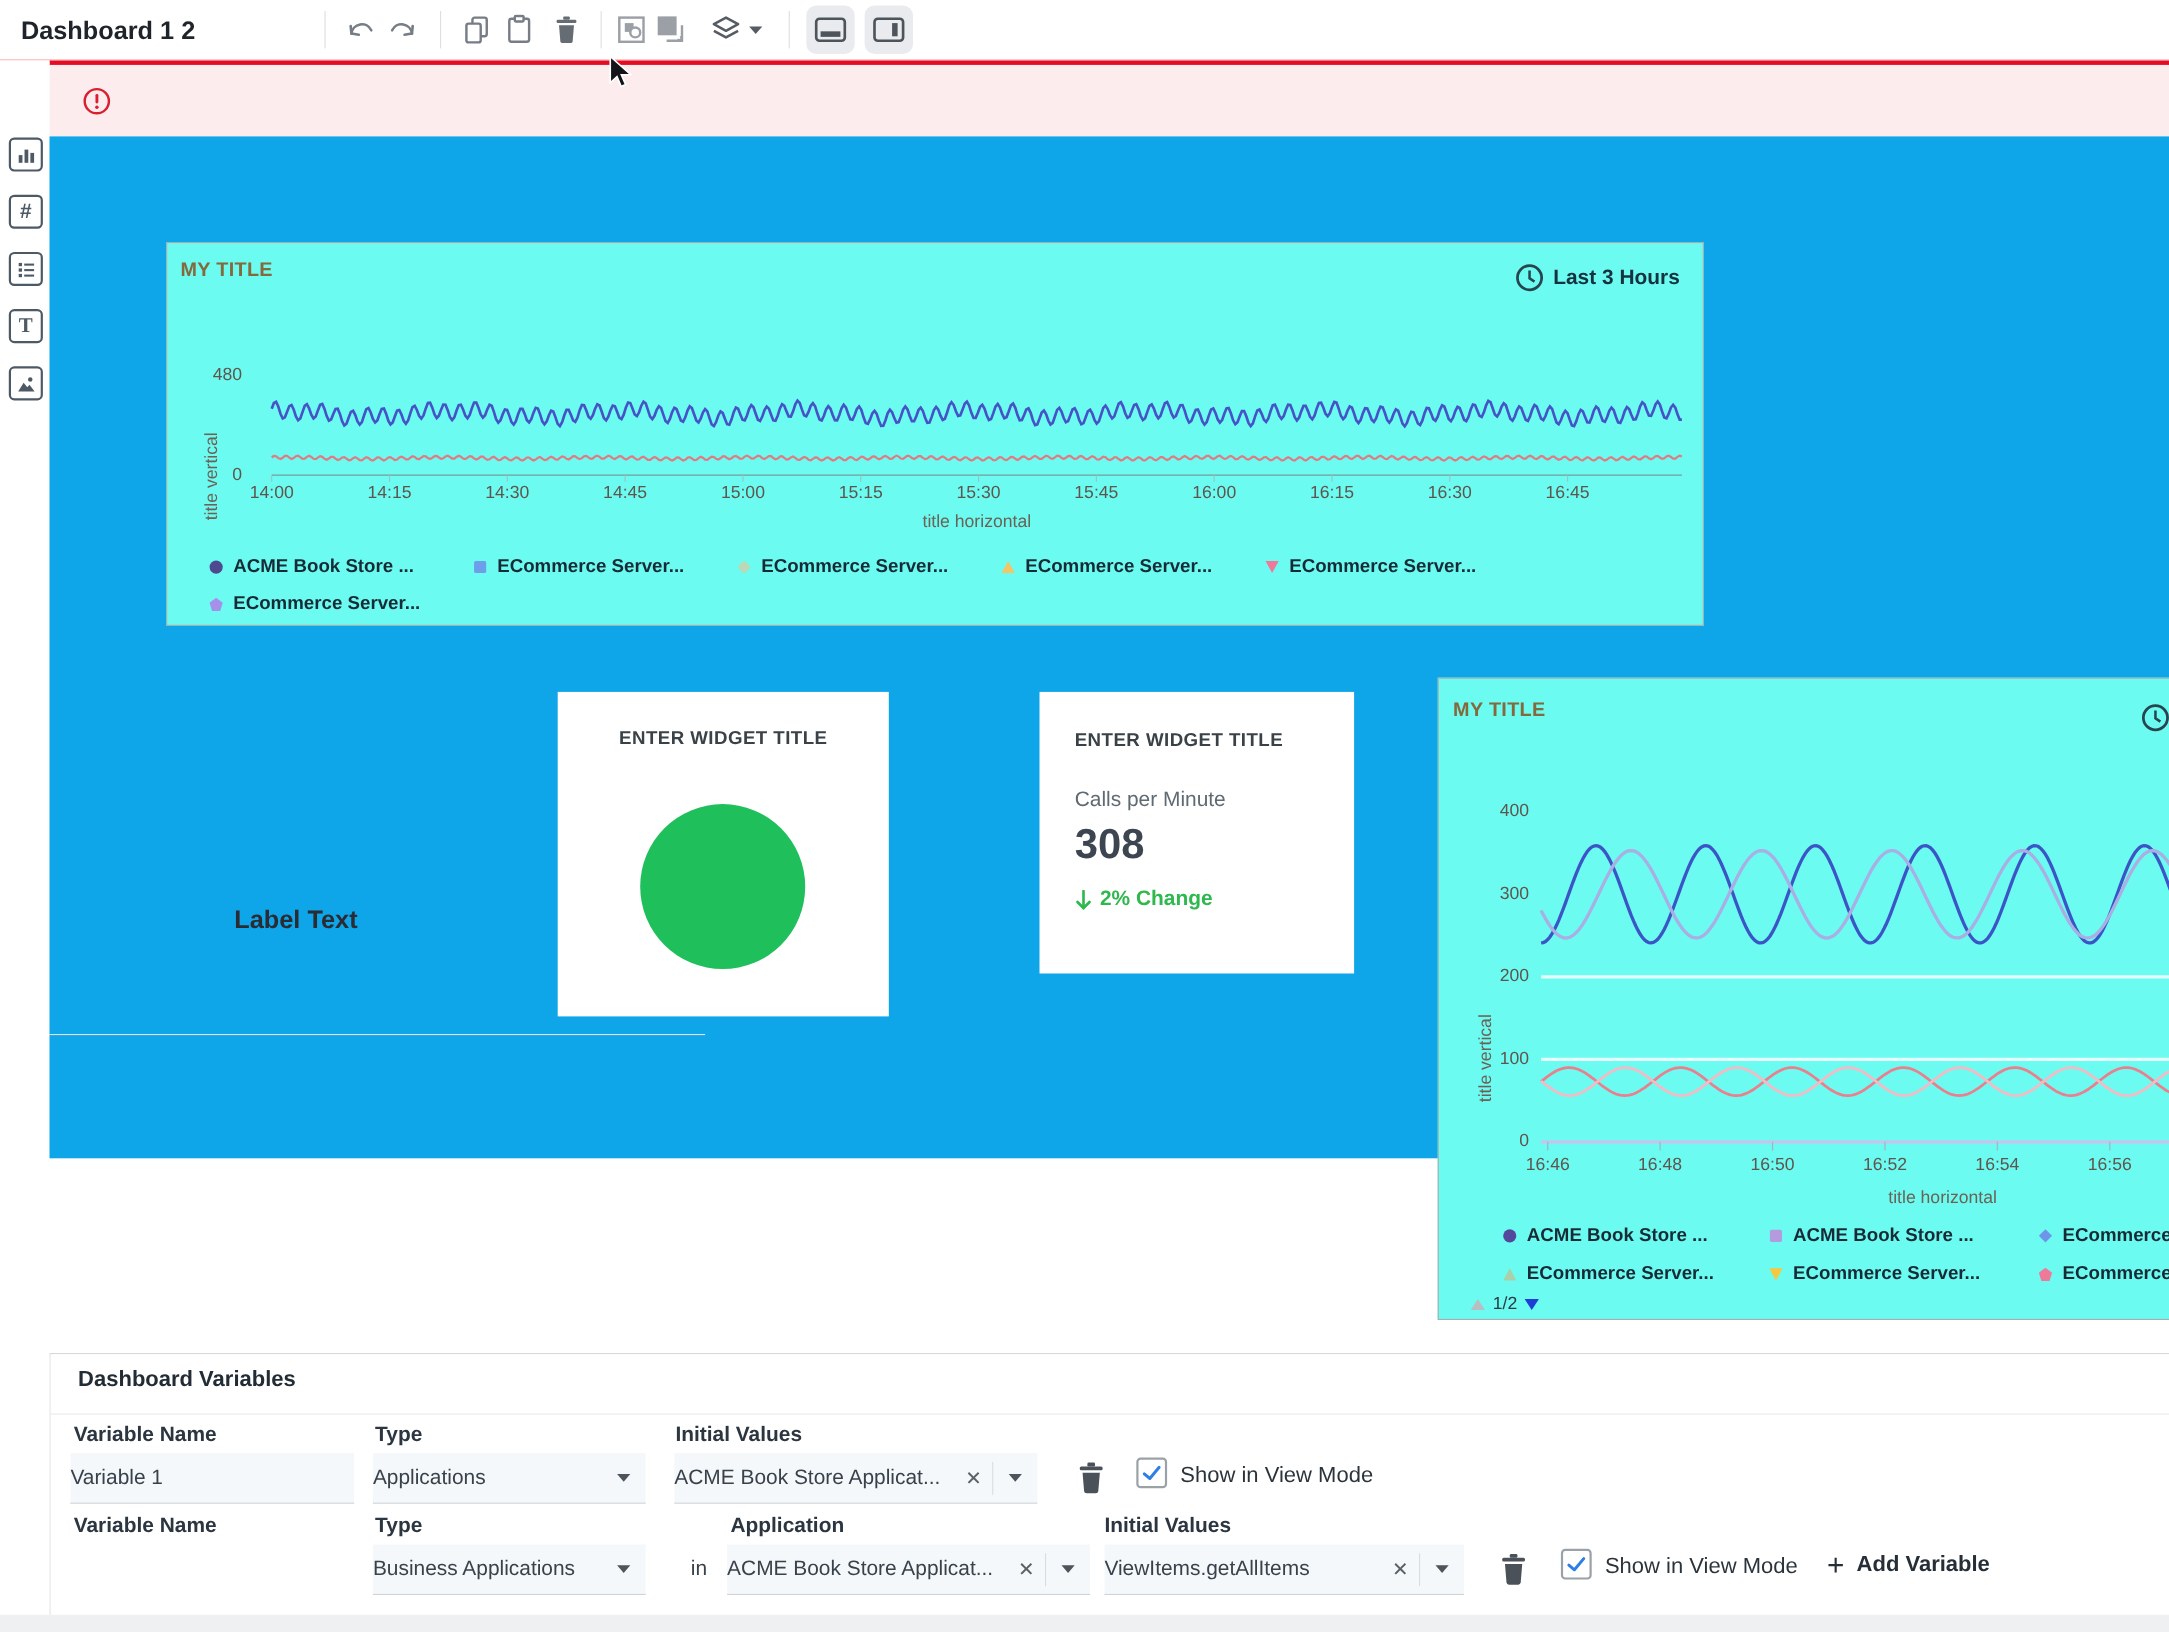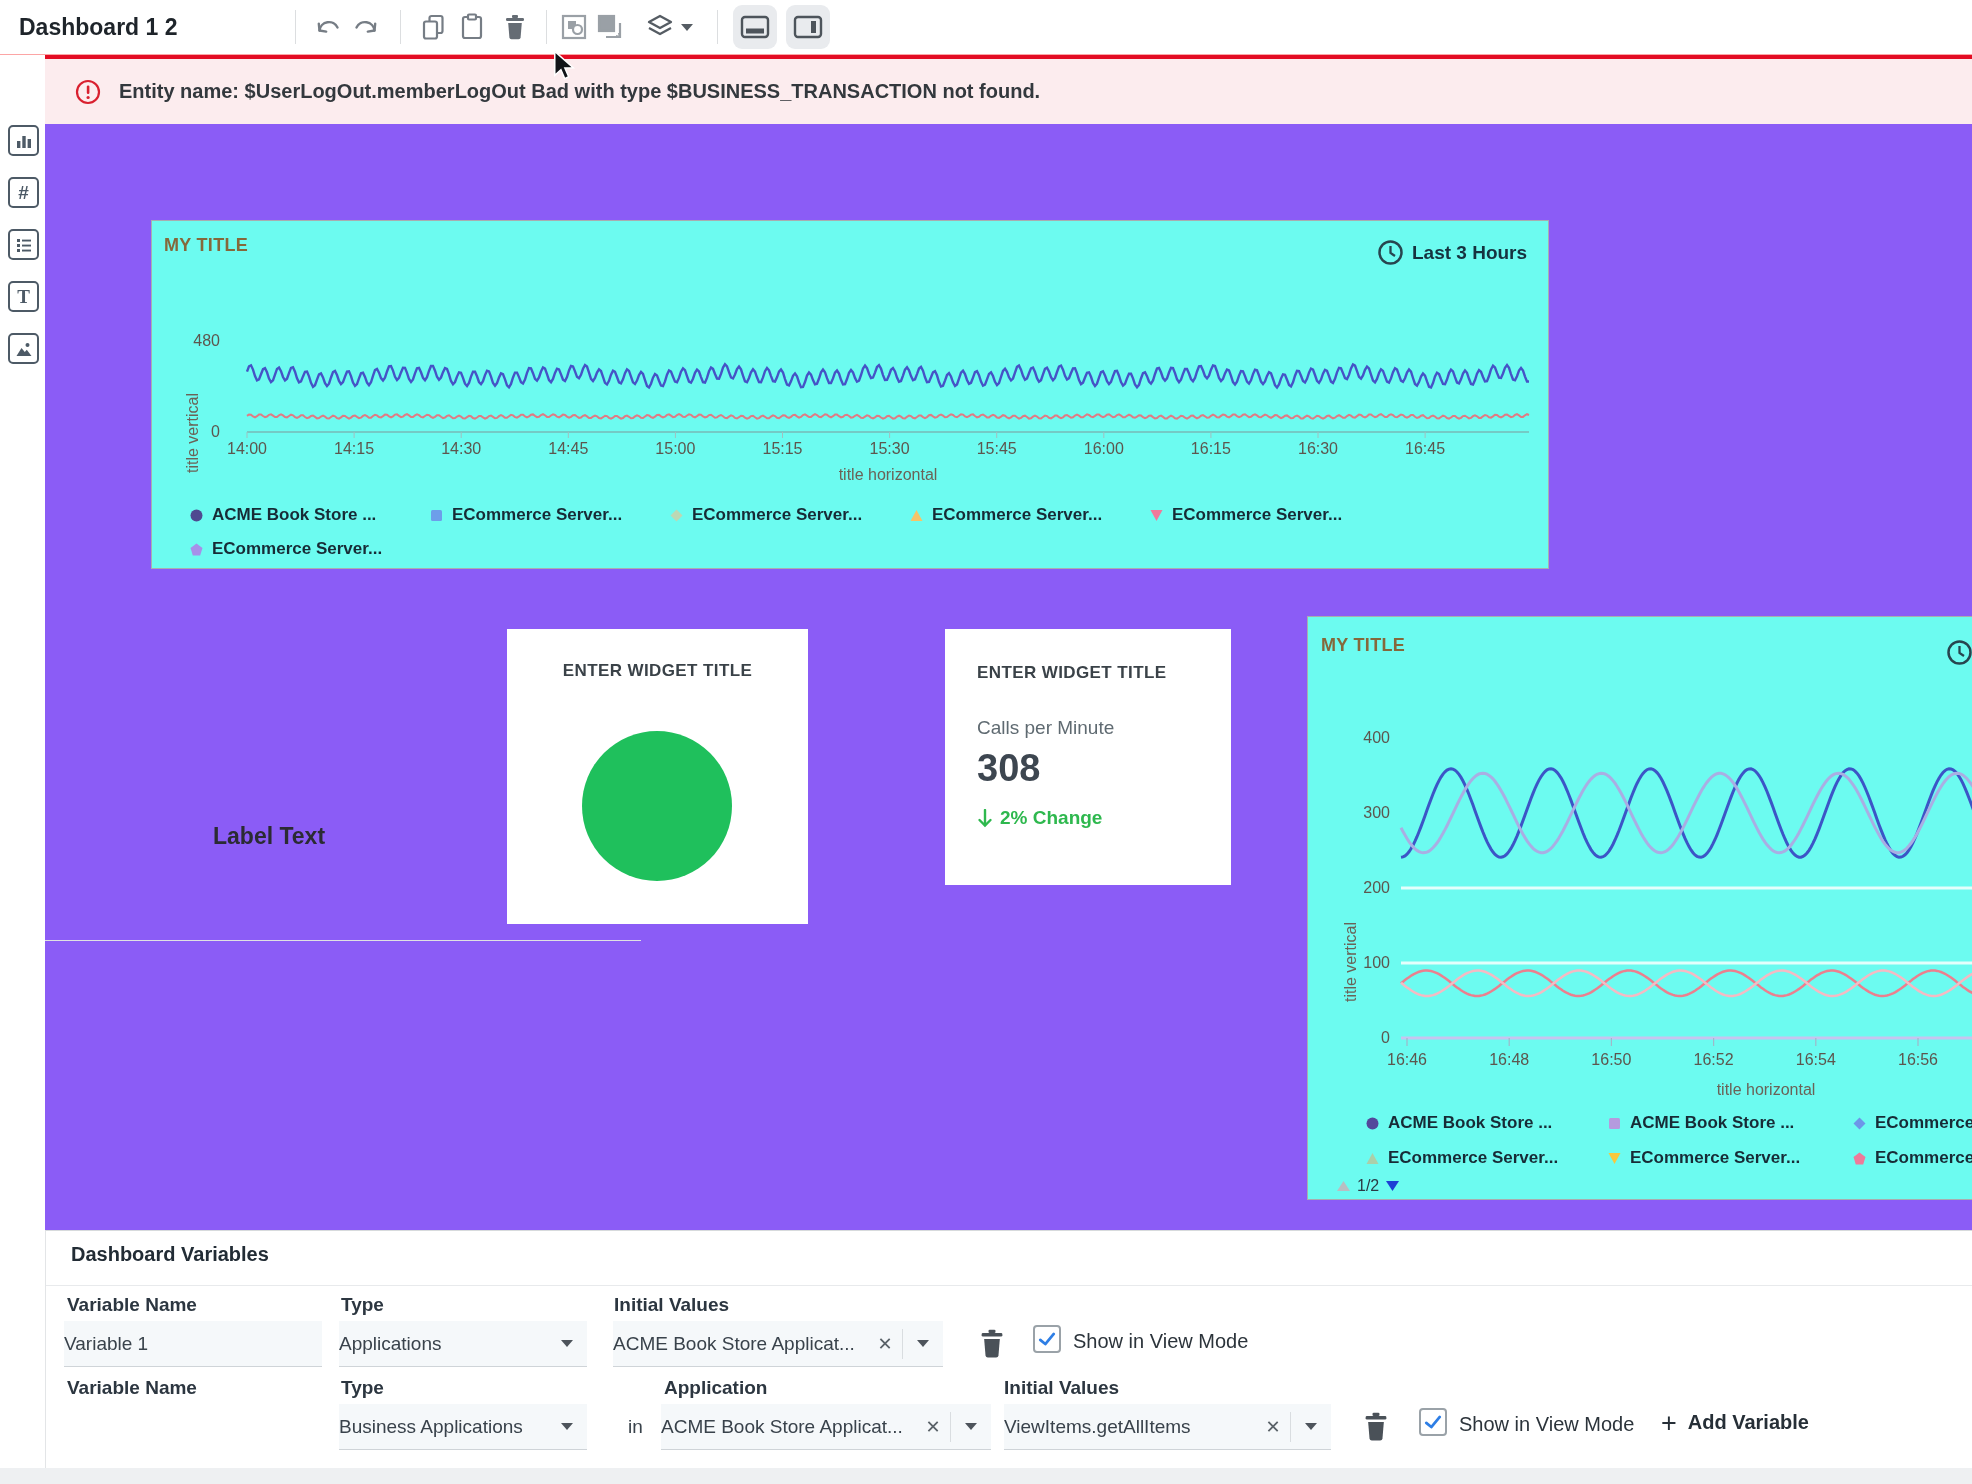--- a/index.html
+++ b/index.html
@@ -24,21 +24,21 @@
 
   
   .sidebar { position:absolute; left:0; top:55px; width:45px; height:1429px; background:#fff; }
   .sb-icon { position:absolute; left:8px; width:31px; height:31px; border:2.5px solid #4d5a66;
              border-radius:5px; display:flex; align-items:center; justify-content:center; cursor:pointer;
              color:#4d5a66; background:#fff; }
   .sb-hash { font-size:19px; font-weight:bold; }
   .sb-T { font-family:"Liberation Serif", serif; font-size:19px; font-weight:bold; }
 
   
-  .canvas { position:absolute; left:45px; top:124px; width:1927px; height:1106px; background:#8b5cf6; }
+  .canvas { position:absolute; left:45px; top:124px; width:1927px; height:929px; background:#0ea5e9; }
 
   .widget-cyan { position:absolute; background:#6cfbf0; border:1px solid #a8adaf; overflow:hidden; }
   .widget-white { position:absolute; background:#ffffff; overflow:hidden; }
   .w-title { position:absolute; font-size:18px; font-weight:bold; color:#85683b; letter-spacing:.3px; }
   .time-range { position:absolute; display:flex; align-items:center; gap:8px; font-size:19px;
                 font-weight:bold; color:#16323f; }
   .chart-svg { position:absolute; inset:0; pointer-events:none; }
   .ytick { position:absolute; font-size:16px; color:#5d564e; transform:translate(-100%,-50%); }
   .xtick { position:absolute; font-size:16px; color:#5d564e; transform:translateX(-50%); }
   .axis-title-x { position:absolute; font-size:16px; color:#6b6257; transform:translateX(-50%); }
@@ -164,21 +164,20 @@
       </svg>
     </div>
   </header>
 
   <div class="banner">
     <svg style="margin-left:30px; flex:0 0 auto" width="26" height="26" viewBox="0 0 26 26">
       <circle cx="13" cy="13" r="11" fill="none" stroke="#d9202f" stroke-width="2.2"></circle>
       <rect x="11.8" y="6.5" width="2.6" height="8.5" rx="1.2" fill="#d9202f"></rect>
       <circle cx="13.1" cy="18.5" r="1.6" fill="#d9202f"></circle>
     </svg>
-    <span class="banner-text">Entity name: $UserLogOut.memberLogOut Bad with type $BUSINESS_TRANSACTION not found.</span>
   </div>
 
   <aside class="sidebar">
     <div class="sb-icon" style="top:70px">
       <svg width="22" height="22" viewBox="0 0 22 22" fill="#4d5a66">
         <rect x="4" y="11" width="3.4" height="7"></rect>
           <rect x="9.3" y="6" width="3.4" height="12"></rect>
           <rect x="14.6" y="9" width="3.4" height="9"></rect>
       </svg>
     </div>

